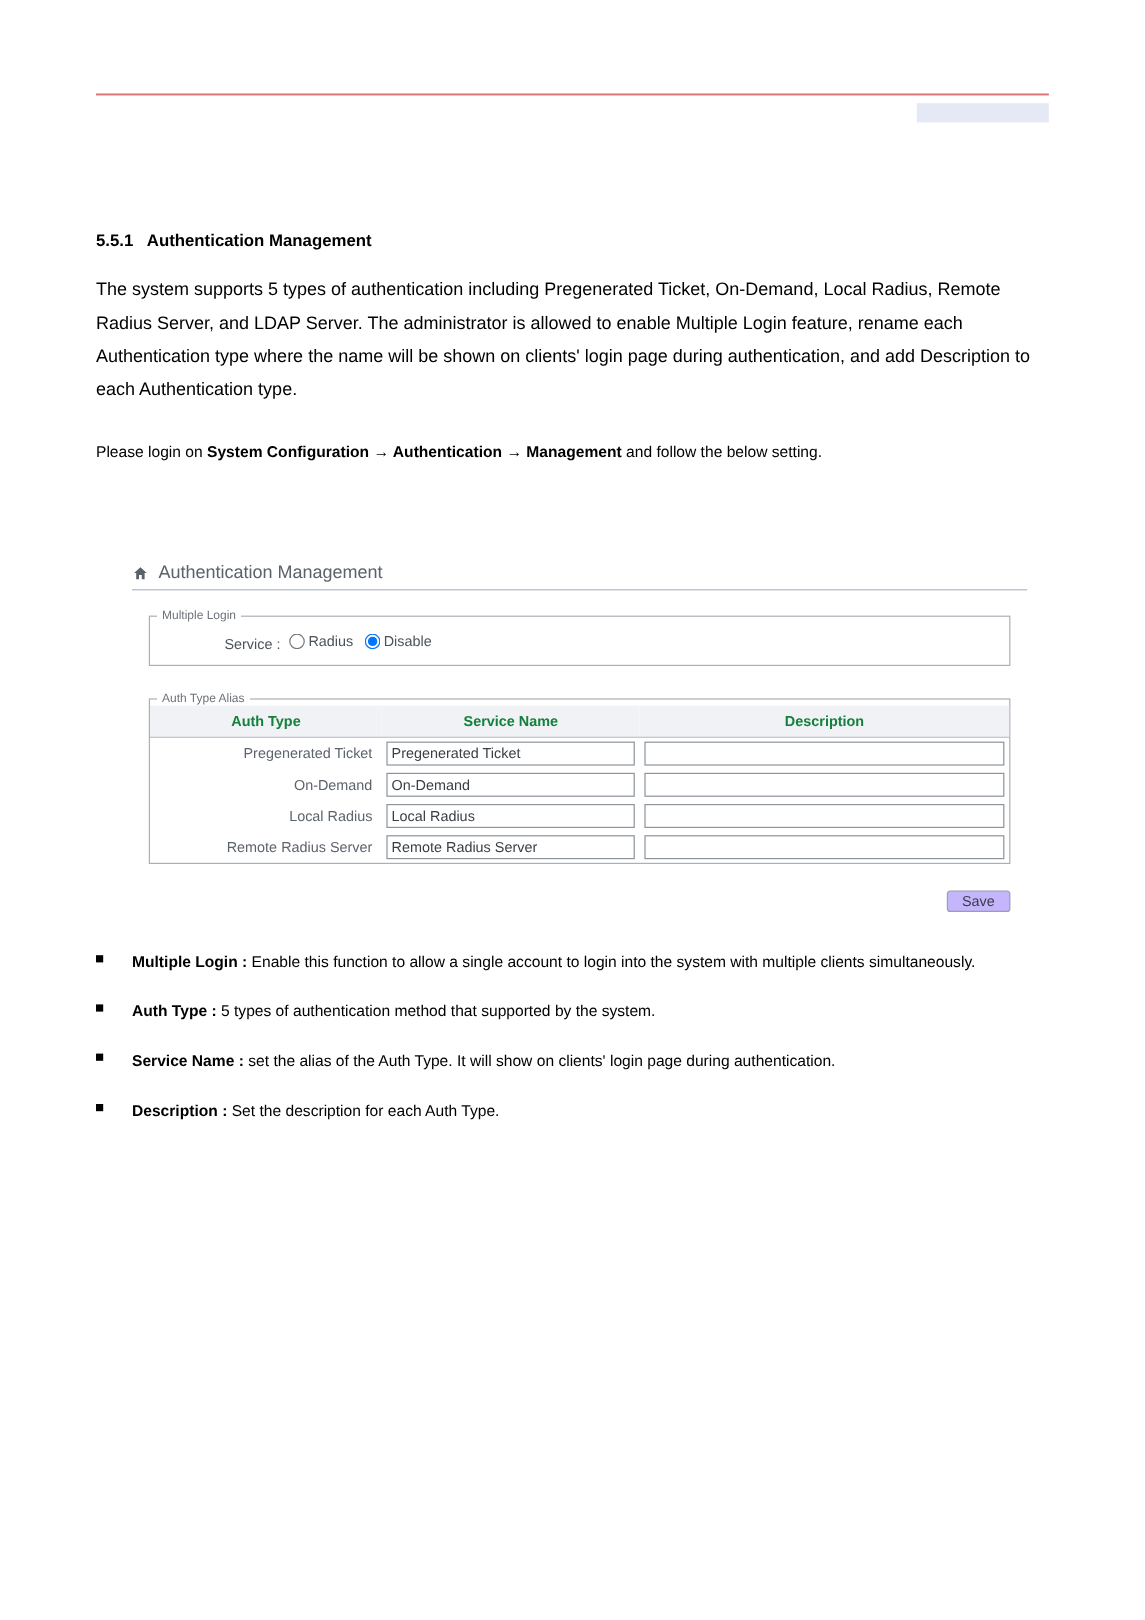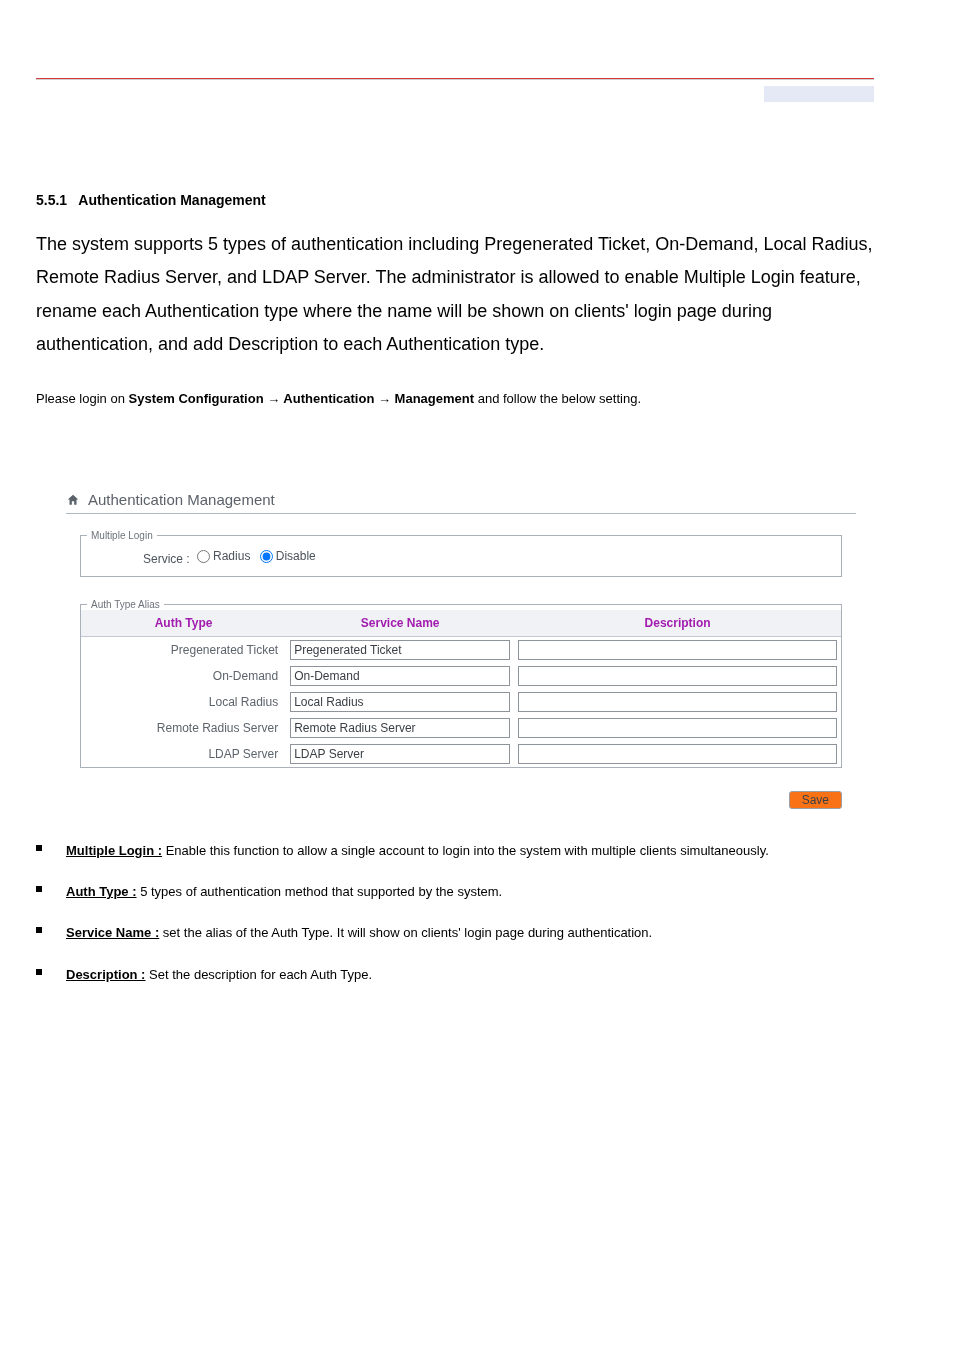--- a/index.html
+++ b/index.html
@@ -5,38 +5,38 @@
   * { box-sizing: border-box; margin: 0; padding: 0; }
   body {
     font-family: Arial, Helvetica, sans-serif;
     background: #fff;
     color: #000;
     width: 954px;
     min-height: 1350px;
     position: relative;
   }
   .page {
-    padding: 78px 80px 0 36px;
+    padding: 78px 80px 0 80px;
   }
   .top-rule {
     border-top: 1px solid #d63b3b;
     border-bottom: 1px solid #cfcfcf;
     height: 0;
     margin-bottom: 6px;
   }
   .header-bar {
     height: 16px;
     background: #e5e8f5;
     width: 110px;
     float: right;
     margin-bottom: 50px;
   }
   .clear { clear: both; }
   .body-text {
-    font-size: 18px;
+    font-size: 15px;
     line-height: 1.85;
     color: #000;
   }
   .body-text p { margin-bottom: 0; }
   .section-heading {
     font-size: 14px;
     font-weight: bold;
     color: #000;
     margin-bottom: 20px;
   }
@@ -79,21 +79,21 @@
     padding: 8px 10px 10px 10px;
     font-size: 12px;
     color: #4b535b;
   }
   .fs-row .lbl { margin-left: 52px; margin-right: 4px; color: #4b535b; }
   .radio-wrap { display: inline-flex; align-items: center; margin-right: 6px; }
   .radio-wrap input { margin-right: 3px; }
   .alias-table { width: 100%; border-collapse: collapse; font-size: 12px; }
   .alias-table thead th {
     background: #f0f2f5;
-    color: #a21caf;
+    color: #15803d;
     font-weight: bold;
     text-align: center;
     padding: 6px 4px;
     border-bottom: 1px solid #c4c9d0;
   }
   .alias-table thead th:first-child { width: 27%; }
   .alias-table thead th:nth-child(2) { width: 30%; }
   .alias-table td {
     padding: 3px 4px;
     color: #5d646c;
@@ -106,21 +106,21 @@
     font-family: inherit;
     padding: 2px 3px;
     border: 1px solid #8d949c;
     color: #3a3f45;
   }
   .save-row { text-align: right; margin-right: 14px; margin-top: 18px; }
   .save-btn {
     font-family: Tahoma, Arial, sans-serif;
     font-size: 12px;
     padding: 1px 12px;
-    background: #f97316;
+    background: #c4b5fd;
     border: 1px solid #9aa0a8;
     border-radius: 3px;
     color: #3a3f45;
     cursor: pointer;
   }
 
   
   .bullets {
     margin: 30px 0 0 0;
     font-size: 13px;
@@ -132,21 +132,21 @@
     margin-bottom: 18px;
   }
   .bullets .sq {
     position: absolute;
     left: 0;
     top: 6px;
     width: 6px;
     height: 6px;
     background: #000;
   }
-  .bullets .ttl { font-weight: bold; text-decoration: underline; }
+  .bullets .ttl { font-weight: bold; }
 </style>
 </head>
 <body>
 
 <div class="page">
   <div class="top-rule"></div>
   <div class="header-bar"></div>
   <div class="clear"></div>
 
   <div style="height:40px"></div>
@@ -222,25 +222,20 @@
           <tr>
             <td>Local Radius</td>
             <td><input type="text" value="Local Radius" style=""></td>
             <td><input type="text" value="" style=""></td>
           </tr>
           <tr>
             <td>Remote Radius Server</td>
             <td><input type="text" value="Remote Radius Server" style=""></td>
             <td><input type="text" value="" style=""></td>
           </tr>
-          <tr>
-            <td>LDAP Server</td>
-            <td><input type="text" value="LDAP Server" style=""></td>
-            <td><input type="text" value="" style=""></td>
-          </tr>
         </tbody>
       </table>
     </fieldset>
 
     <div class="save-row">
       <button class="save-btn">Save</button>
     </div>
   </div>
 
   <div class="bullets">

